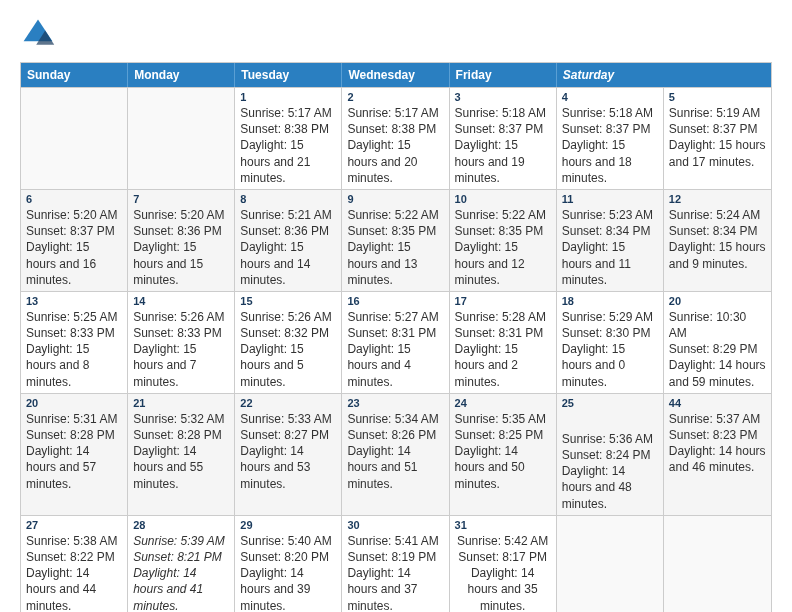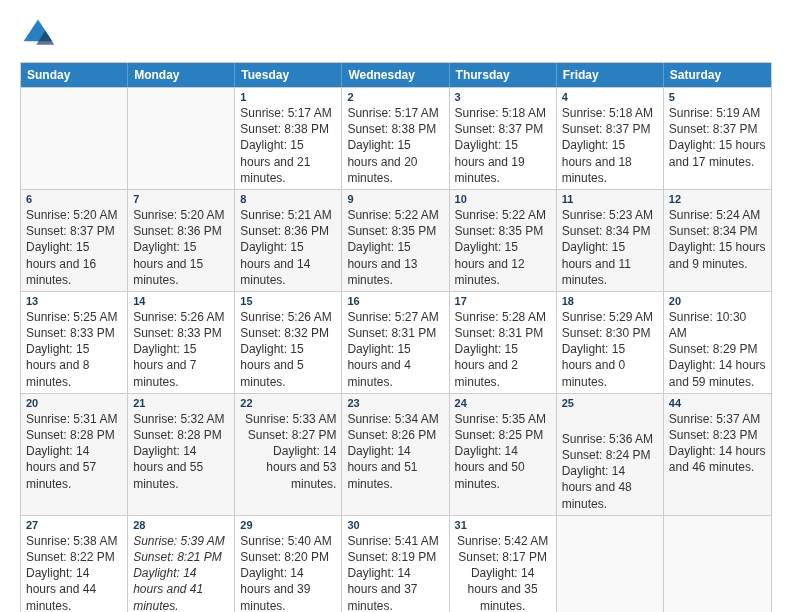--- a/index.html
+++ b/index.html
@@ -66,21 +66,21 @@
       background: #2a7fc1;
     }
     .cal-header-cell {
       color: #fff;
       font-size: 12px;
       font-weight: bold;
       padding: 5px 6px;
       text-align: left;
       border-right: 1px solid #5a9fd4;
     }
-    .cal-header-cell:last-child { border-right: none; }
+    .cal-header-cell:last-child { border-right: none; font-style: italic; }
     .cal-body {
       flex: 1;
       display: flex;
       flex-direction: column;
     }
     .cal-row {
       display: grid;
       grid-template-columns: repeat(7, 1fr);
       flex: 1;
       border-top: 1px solid #ccc;
@@ -132,21 +132,20 @@
       <div class="subtitle"></div>
     </div>
   </div>
 
   <div class="calendar">
     <div class="cal-header">
     <div class="cal-header-cell">Sunday</div>
         <div class="cal-header-cell">Monday</div>
         <div class="cal-header-cell">Tuesday</div>
         <div class="cal-header-cell">Wednesday</div>
-        <div class="cal-header-cell">Thursday</div>
         <div class="cal-header-cell">Friday</div>
         <div class="cal-header-cell">Saturday</div>
       </div>
     <div class="cal-body">
     <div class="cal-row">
           <div class="cal-cell empty"></div>
           <div class="cal-cell empty"></div>
           <div class="cal-cell">
             <span class="day-number">1</span>
             <div class="cell-text" style="white-space: pre-line;">Sunrise: 5:17 AM
@@ -274,21 +273,21 @@
 Daylight: 14 hours and 57 minutes.</div>
           </div>
           <div class="cal-cell">
             <span class="day-number">21</span>
             <div class="cell-text" style="white-space: pre-line;">Sunrise: 5:32 AM
 Sunset: 8:28 PM
 Daylight: 14 hours and 55 minutes.</div>
           </div>
           <div class="cal-cell">
             <span class="day-number">22</span>
-            <div class="cell-text" style="white-space: pre-line; text-align: right;">Sunrise: 5:33 AM
+            <div class="cell-text" style="white-space: pre-line;">Sunrise: 5:33 AM
 Sunset: 8:27 PM
 Daylight: 14 hours and 53 minutes.</div>
           </div>
           <div class="cal-cell">
             <span class="day-number">23</span>
             <div class="cell-text" style="white-space: pre-line;">Sunrise: 5:34 AM
 Sunset: 8:26 PM
 Daylight: 14 hours and 51 minutes.</div>
           </div>
           <div class="cal-cell">

